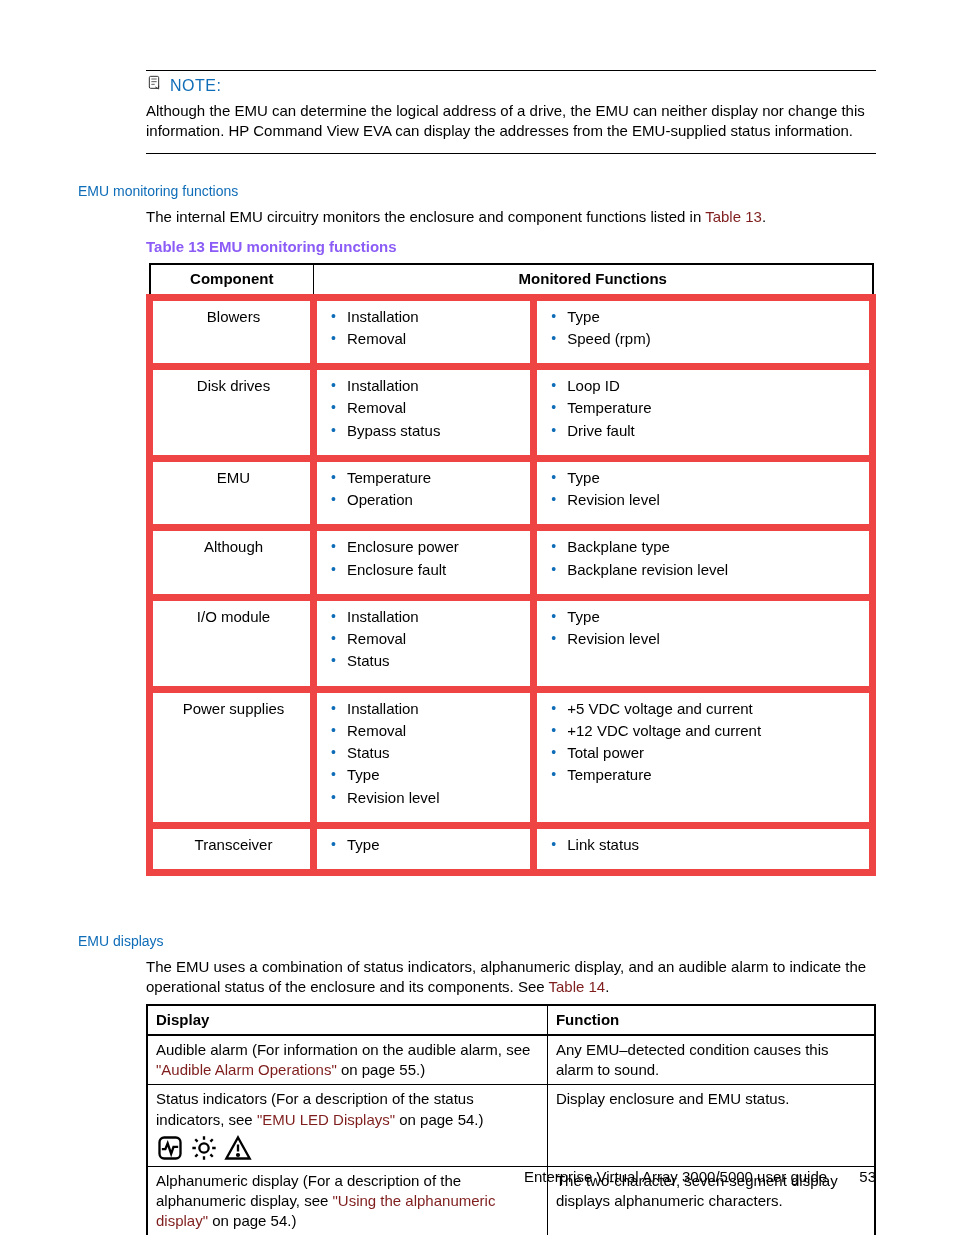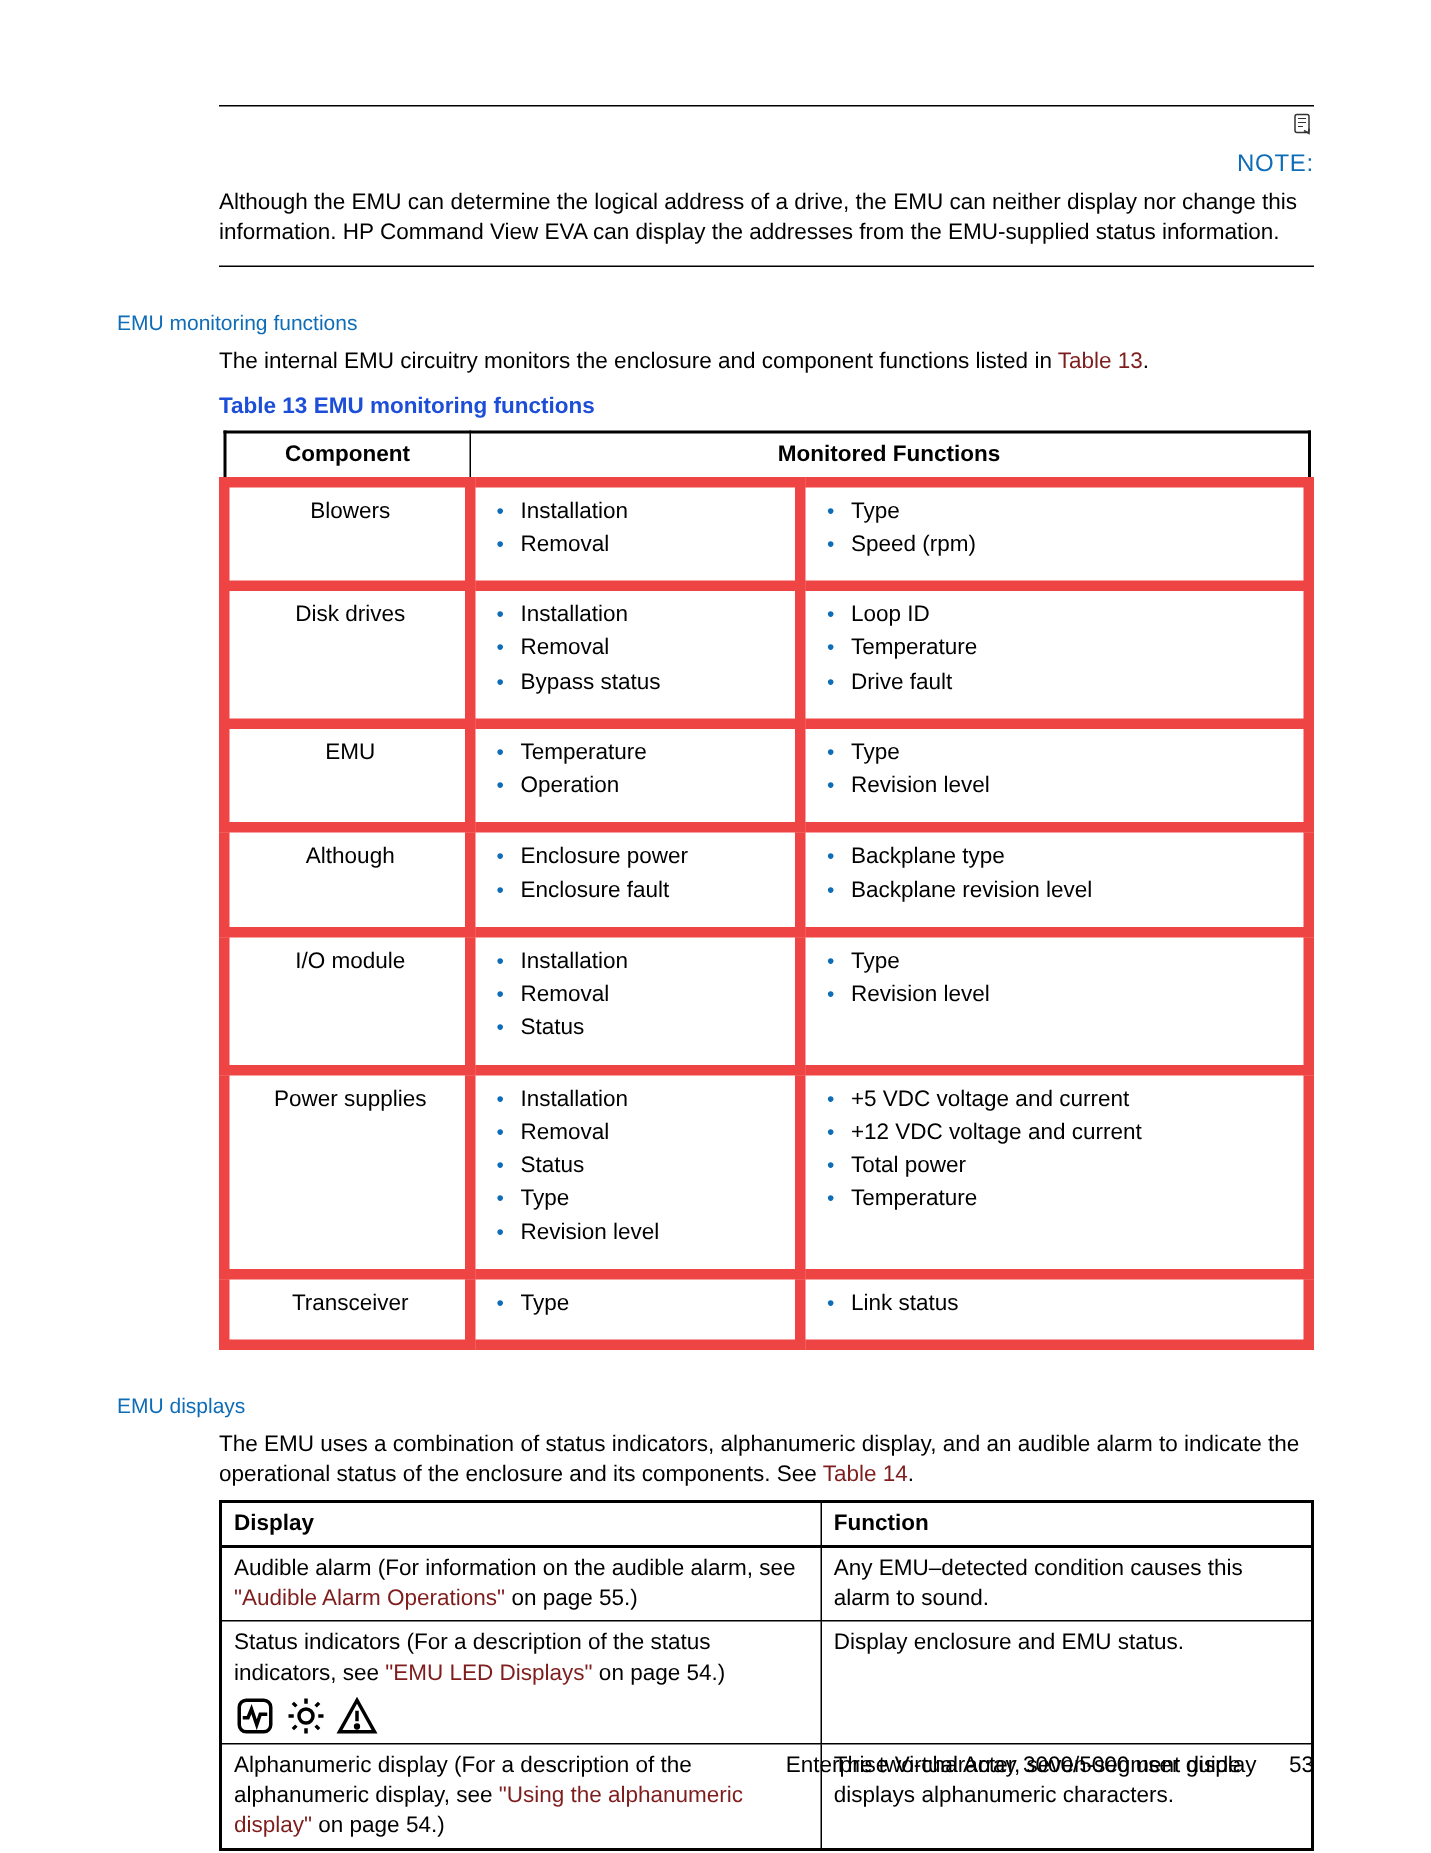--- a/index.html
+++ b/index.html
@@ -17,33 +17,33 @@
   .page {
     padding: 70px 78px 0 78px;
   }
   .indent-outer { margin-left: 68px; }
   .note-block {
     border-top: 1px solid #000;
     border-bottom: 1px solid #000;
     padding: 4px 0 12px 0;
     margin-bottom: 28px;
   }
-  .note-label-row { display: flex; align-items: flex-end; gap: 8px; margin-bottom: 4px; flex-direction: column; }
+  .note-label-row { display: flex; align-items: flex-start; gap: 8px; margin-bottom: 4px; }
   .note-label { color: #0f6db8; font-size: 16px; letter-spacing: .5px; }
   .note-icon { width: 16px; height: 16px; }
   .note-text { font-size: 15px; }
   .h2 {
     color: #0f6db8;
     font-size: 14px;
     font-weight: 400;
     margin: 0 0 6px 0;
   }
   .body-p { margin: 0 0 6px 0; }
   .table-caption {
-    color: #1d4ed8;
+    color: #8b5cf6;
     font-weight: bold;
     font-size: 15px;
     margin: 10px 0 6px 0;
   }
   a.link { color: #7f1d1d; text-decoration: none; }
   
   table.t13 {
     width: 100%;
     border-collapse: collapse;
     border: 2px solid #000;
@@ -247,21 +247,21 @@
             <td>
               <ul class="bul">
                 <li>Link status</li>
               </ul>
             </td>
           </tr>
         </tbody>
     </table>
   </div>
 
-  <h2 class="h2" style="margin-top:28px">EMU displays</h2>
+  <h2 class="h2" style="margin-top:56px">EMU displays</h2>
   <div class="indent-outer">
     <p class="body-p">
       <span>The EMU uses a combination of status indicators, alphanumeric display, and an audible alarm to indicate the operational status of the enclosure and its components. See </span><a href="#" class="link">Table 14</a><span>.</span>
     </p>
     <table class="t14">
       <thead>
         <tr>
           <th class="d">Display</th>
           <th>Function</th>
         </tr>

